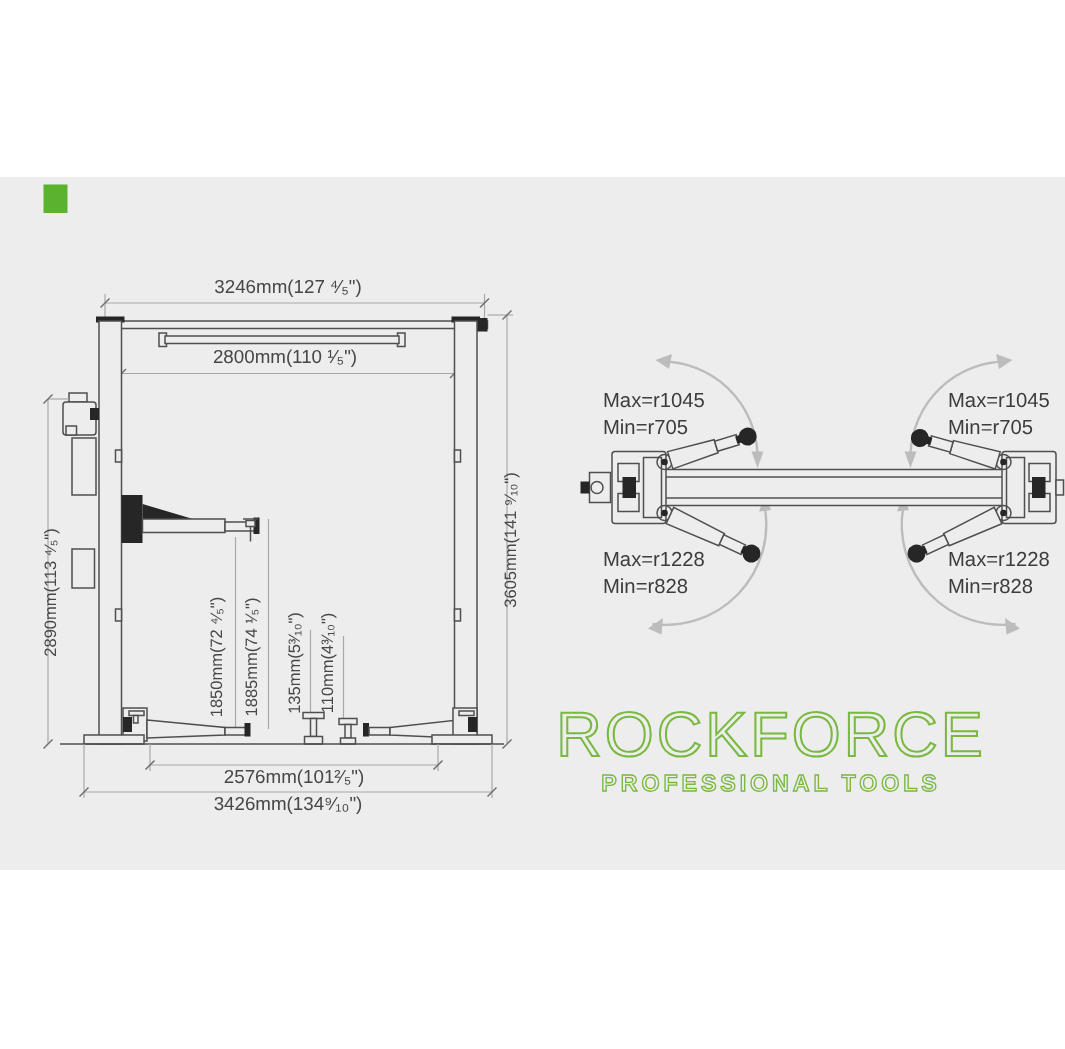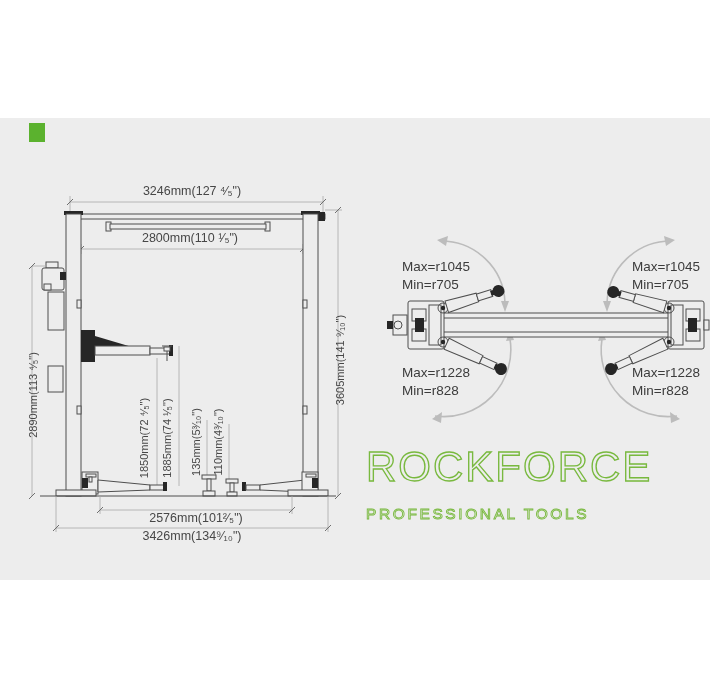--- a/index.html
+++ b/index.html
@@ -23,28 +23,28 @@
   .dim-r{font-size:11px;}
   .radius-label{font-size:13.5px;fill:#3c3c3c;}
   .obj{stroke:#4f4f4f;stroke-width:1;fill:none;}
   .objf{stroke:#4f4f4f;stroke-width:1;fill:#ededed;}
   .blk{fill:#262626;stroke:none;}
   .dim{stroke:#a8a8a8;stroke-width:0.8;fill:none;}
   .tick{stroke:#6f6f6f;stroke-width:1;}
   .arc{stroke:#bcbcbc;stroke-width:1.6;fill:none;}
   .arrowhead{fill:#bcbcbc;stroke:none;}
   #logo{
-    position:absolute;left:366px;top:446px;width:296px;line-height:1;
+    position:absolute;left:366px;top:469px;width:296px;text-align:center;line-height:1;
   }
   .logo-main{
     font-size:42px;letter-spacing:2px;font-weight:400;white-space:nowrap;
     color:rgba(121,185,63,0.95);
   }
   .logo-sub{
-    margin-top:18px;font-size:15.5px;letter-spacing:2.6px;font-weight:400;white-space:nowrap;
+    margin-top:4px;font-size:15.5px;letter-spacing:2.6px;font-weight:700;white-space:nowrap;
     color:rgba(121,185,63,0.95);
   }
   @supports (-webkit-text-stroke: 1px black){
     .logo-main{color:transparent;-webkit-text-stroke:1.35px #79b93f;}
     .logo-sub{color:transparent;-webkit-text-stroke:0.9px #79b93f;}
   }
 </style>
 </head>
 <body>
 

